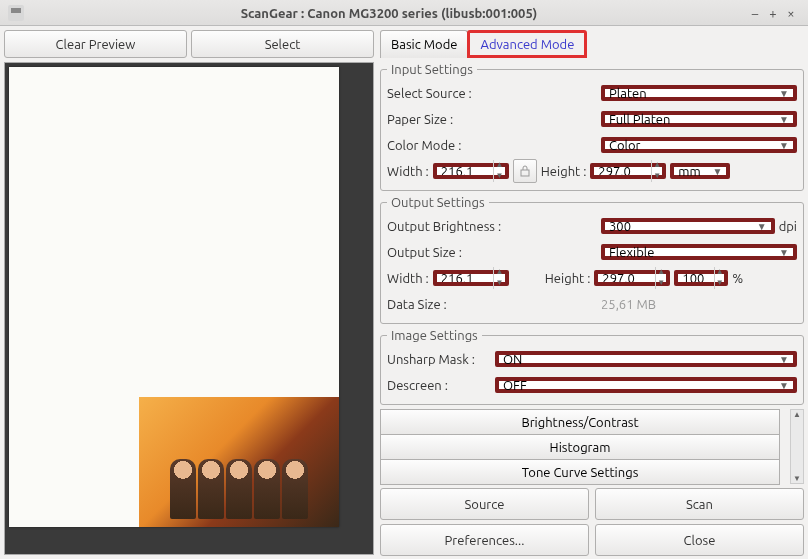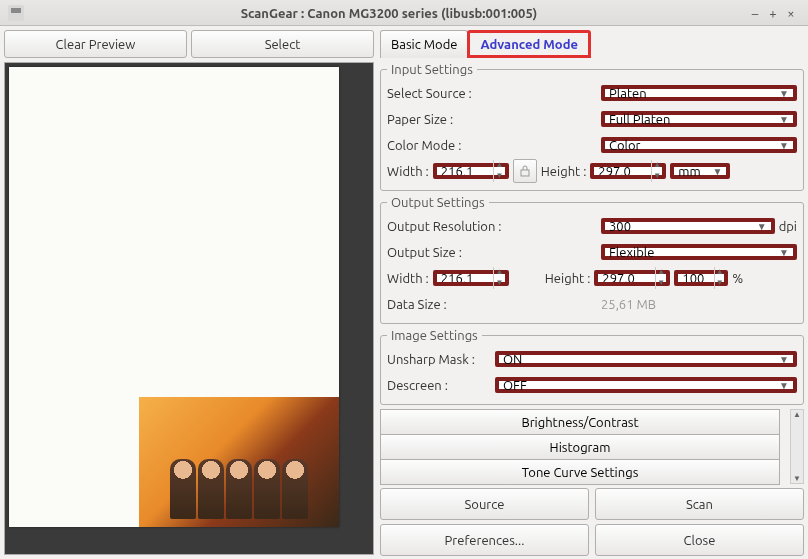--- a/index.html
+++ b/index.html
@@ -15,21 +15,21 @@
 .left .toprow .btn { flex: 1; }
 .preview-area { flex: 1; background: #3a3a3a; border: 1px solid #aaa; display: flex; align-items: flex-start; justify-content: flex-start; padding: 4px; position: relative; }
 .preview-page { background: #fbfbf8; width: 330px; height: 460px; position: relative; box-shadow: 0 0 2px rgba(0,0,0,.5); }
 .photo { position: absolute; bottom: 0; right: 0; width: 200px; height: 130px; background: linear-gradient(135deg, #f5b04a 0%, #e88a2a 40%, #8b3a1a 60%, #3a2818 100%); display: flex; align-items: flex-end; justify-content: center; overflow: hidden; }
 .photo .ppl { display: flex; gap: 2px; margin-bottom: 8px; }
 .photo .p { width: 26px; height: 60px; background: radial-gradient(circle at 50% 18%, #e8b890 0 9px, transparent 9px), linear-gradient(#5a3a2a, #3a2818); border-radius: 10px 10px 2px 2px; }
 .right { flex: 1; padding: 4px 4px 4px 2px; display: flex; flex-direction: column; gap: 4px; }
 .tabs { display: flex; }
 .tab { border: 1px solid #b0afae; background: linear-gradient(#fdfdfd, #e9e8e7); padding: 6px 10px; border-bottom: none; border-radius: 3px 3px 0 0; margin-right: -1px; cursor: pointer; }
 .tab.active { background: #f2f1f0; position: relative; z-index: 2; }
-.tab.highlighted { border: 3px solid #e03030; color: #3a3acc; font-weight: 700; padding: 4px 10px; }
+.tab.highlighted { border: 3px solid #e03030; color: #3a3acc; font-weight: 400; padding: 4px 10px; }
 fieldset { border: 1px solid #b0afae; border-radius: 3px; padding: 4px 6px 6px; }
 legend { padding: 0 4px; color: #555; }
 .row { display: flex; align-items: center; height: 26px; gap: 4px; }
 .lbl { color: #333; white-space: nowrap; }
 .sel, .spin, .numin { background: #fff; border: 4px solid #7f1d1d; border-radius: 2px; height: 16px; display: flex; align-items: center; padding: 0 4px; }
 .sel { justify-content: space-between; cursor: pointer; }
 .sel .arrow, .spin .arrows, .numin .arrows { color: #666; font-size: 10px; }
 .spin, .numin { padding: 0; }
 .spin input, .numin input { border: none; outline: none; width: 100%; padding: 0 4px; height: 100%; background: transparent; }
 .arrows { display: flex; flex-direction: column; border-left: 1px solid #ccc; width: 14px; }
@@ -137,21 +137,21 @@
         <div class="sel" style="width:60px">
             <span>mm</span>
             <span class="arrow">▼</span>
           </div>
       </div>
     </fieldset>
 
     <fieldset>
       <legend>Output Settings</legend>
       <div class="row">
-        <div class="lbl" style="width:210px">Output Resolution :</div>
+        <div class="lbl" style="width:210px">Output Brightness :</div>
         <div class="sel wide">
             <span>300</span>
             <span class="arrow">▼</span>
           </div>
         <div class="lbl">dpi</div>
       </div>
       <div class="row">
         <div class="lbl" style="width:210px">Output Size :</div>
         <div class="sel wide">
             <span>Flexible</span>

